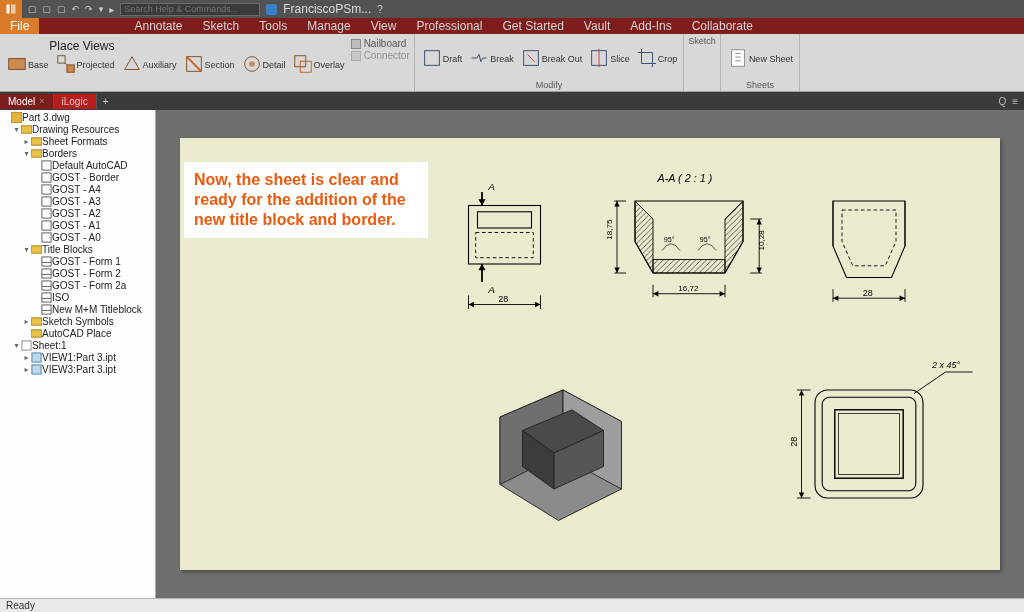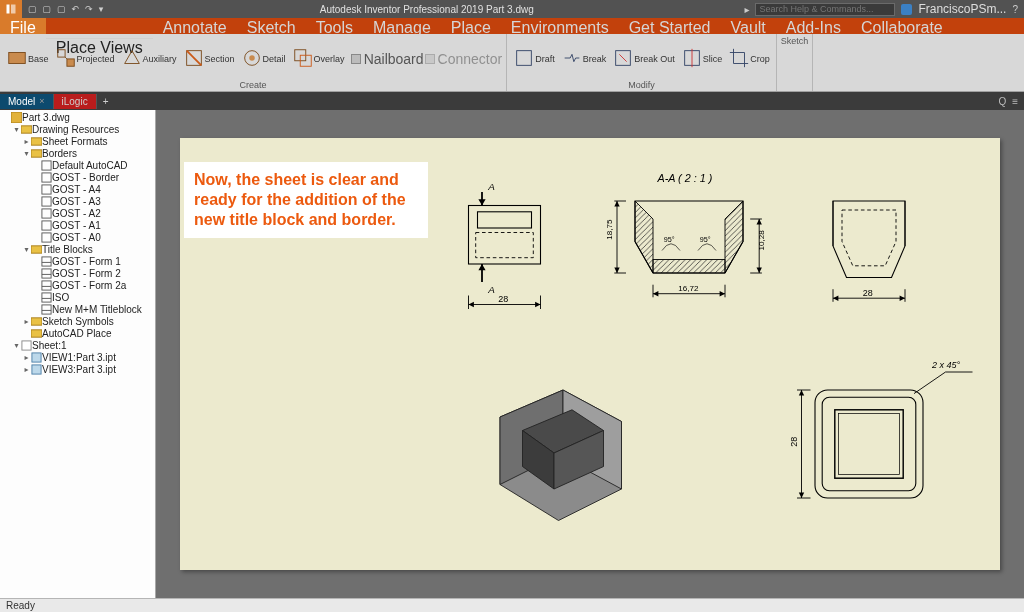--- a/index.html
+++ b/index.html
@@ -8,38 +8,38 @@
   .titlebar { height: 18px; background: #525252; color: #d0d0d0; font-size: 10px; display: flex; align-items: center; }
   .tb-logo { width: 22px; height: 18px; background: #d97b2b; display: flex; align-items: center; justify-content: center; }
   .tb-logo svg { width: 12px; height: 12px; }
   .qat { display: flex; gap: 6px; padding: 0 6px; color: #cfcfcf; font-size: 9px; }
   .qat span { cursor: pointer; }
   .tb-title { flex: 1; text-align: center; font-size: 10px; color: #e0e0e0; }
   .tb-right { display: flex; align-items: center; gap: 6px; padding-right: 6px; }
   .search-box { width: 140px; height: 13px; background: #3a3a3a; border: 1px solid #6a6a6a; font-size: 9px; color: #aaa; padding: 0 3px; }
   .user-badge { width: 11px; height: 11px; background: #3b80c4; border-radius: 2px; }
   
-  .menubar { height: 16px; background: #c2410c; display: flex; font-size: 16px; color: #d6d6d6; }
+  .menubar { height: 16px; background: #7f1d1d; display: flex; font-size: 12px; color: #d6d6d6; }
   .menubar .tab { padding: 1px 10px 0 10px; cursor: pointer; }
   .menubar .tab.file { background: #d97b2b; color: #fff; }
   .menubar .tab.active { background: #d0d0d0; color: #222; margin-top: 20px; }
   
   .ribbon { height: 58px; background: #d8d8d8; border-bottom: 1px solid #a0a0a0; display: flex; }
   .rgroup { display: flex; flex-direction: column; border-right: 1px solid #b5b5b5; padding: 2px 4px 0 4px; }
   .rgroup .btns { display: flex; gap: 2px; flex: 1; }
   .rbtn { display: flex; flex-direction: row; align-items: center; justify-content: flex-start; font-size: 9px; color: #333; padding: 2px 2px 0 2px; cursor: pointer; }
   .rbtn .ico { width: 22px; height: 22px; margin-bottom: 2px; }
   .rgroup .glabel { text-align: center; font-size: 9px; color: #555; padding-bottom: 1px; }
-  .rsub { display: flex; gap: 1px; font-size: 14px; color: #555; padding: 2px 0 0 2px; }
+  .rsub { display: flex; flex-direction: column; gap: 1px; font-size: 10px; color: #555; padding: 2px 0 0 2px; }
   .rsub div { display: flex; align-items: center; gap: 3px; }
   .rsub .dot { width: 10px; height: 10px; background: #bcbcbc; border: 1px solid #888; }
   
   .panel-tabs { height: 18px; background: #3b3b3b; display: flex; align-items: center; font-size: 10px; color: #cfcfcf; }
   .ptab { padding: 2px 8px; border-right: 1px solid #555; background: #b91c1c; cursor: pointer; display: flex; align-items: center; gap: 4px; }
-  .ptab.active { background: #0c4a6e; color: #fff; }
+  .ptab.active { background: #7f1d1d; color: #fff; }
   .ptab .x { font-size: 9px; color: #999; }
   .ptab-add { padding: 0 6px; cursor: pointer; }
   .ptab-spacer { flex: 1; }
   .ptab-tools { display: flex; gap: 6px; padding-right: 6px; color: #bbb; font-size: 10px; }
   
   .workspace { display: flex; height: calc(612px - 18px - 16px - 58px - 18px - 14px); }
   .browser { width: 156px; background: #fdfdfd; border-right: 1px solid #a8a8a8; font-size: 10px; color: #222; overflow: hidden; }
   .tree { padding: 2px 2px; }
   .node { display: flex; align-items: center; gap: 0; padding: 0 0 1px 0; white-space: nowrap; }
   .toggle { width: 9px; font-size: 8px; color: #666; cursor: pointer; text-align: center; }
@@ -67,39 +67,38 @@
       </svg>
   </div>
   <div class="qat">
     <span>▢</span>
     <span>▢</span>
     <span>▢</span>
     <span>↶</span>
     <span>↷</span>
     <span>▾</span>
   </div>
-  <div class="tb-title">Autodesk Inventor Professional 2019  Part 3.dwg</div>
   <div class="tb-right">
     <span style="color:#ccc;font-size:10px">▸</span>
     <input class="search-box" placeholder="Search Help &amp; Commands..." style="">
     <div class="user-badge"></div>
     <span style="font-size:12px;color:#ddd">FranciscoPSm...</span>
     <span style="color:#ccc">?</span>
   </div>
 </div>
 
 <div class="menubar">
   <div class="tab file">File</div>
   <div class="tab active">Place Views</div>
   <div class="tab">Annotate</div>
   <div class="tab">Sketch</div>
   <div class="tab">Tools</div>
   <div class="tab">Manage</div>
-  <div class="tab">Place</div>
-  <div class="tab">Environments</div>
+  <div class="tab">View</div>
+  <div class="tab">Professional</div>
   <div class="tab">Get Started</div>
   <div class="tab">Vault</div>
   <div class="tab">Add-Ins</div>
   <div class="tab">Collaborate</div>
 </div>
 
 <div class="ribbon">
 
   <div class="rgroup">
     <div class="btns">
@@ -148,21 +147,20 @@
         <div>
             <span class="dot"></span>
             <span>Nailboard</span>
           </div>
         <div style="opacity:.55">
             <span class="dot"></span>
             <span>Connector</span>
           </div>
       </div>
     </div>
-    <div class="glabel">Create</div>
   </div>
 
   <div class="rgroup">
     <div class="btns">
       <div class="rbtn">
           <div class="ico"><svg viewBox="0 0 24 24">
               <rect x="4" y="4" width="16" height="16" fill="none" stroke="#346"></rect>
             </svg></div>
           <span>Draft</span>
         </div>
@@ -193,20 +191,32 @@
           <span>Crop</span>
         </div>
     </div>
     <div class="glabel">Modify</div>
   </div>
 
   <div class="rgroup">
     <div class="glabel">Sketch</div>
   </div>
 
+  <div class="rgroup">
+    <div class="btns">
+      <div class="rbtn">
+          <div class="ico"><svg viewBox="0 0 24 24">
+              <rect x="5" y="3" width="14" height="18" fill="#fff" stroke="#888"></rect>
+              <path d="M9 7h6M9 11h6M9 15h6" stroke="#888"></path>
+            </svg></div>
+          <span>New Sheet</span>
+        </div>
+    </div>
+    <div class="glabel">Sheets</div>
+  </div>
 </div>
 
 <div class="panel-tabs">
   <div class="ptab active">
       <span>Model</span>
       <span class="x">×</span>
     </div>
   <div class="ptab">
       <span>iLogic</span>
     </div>

